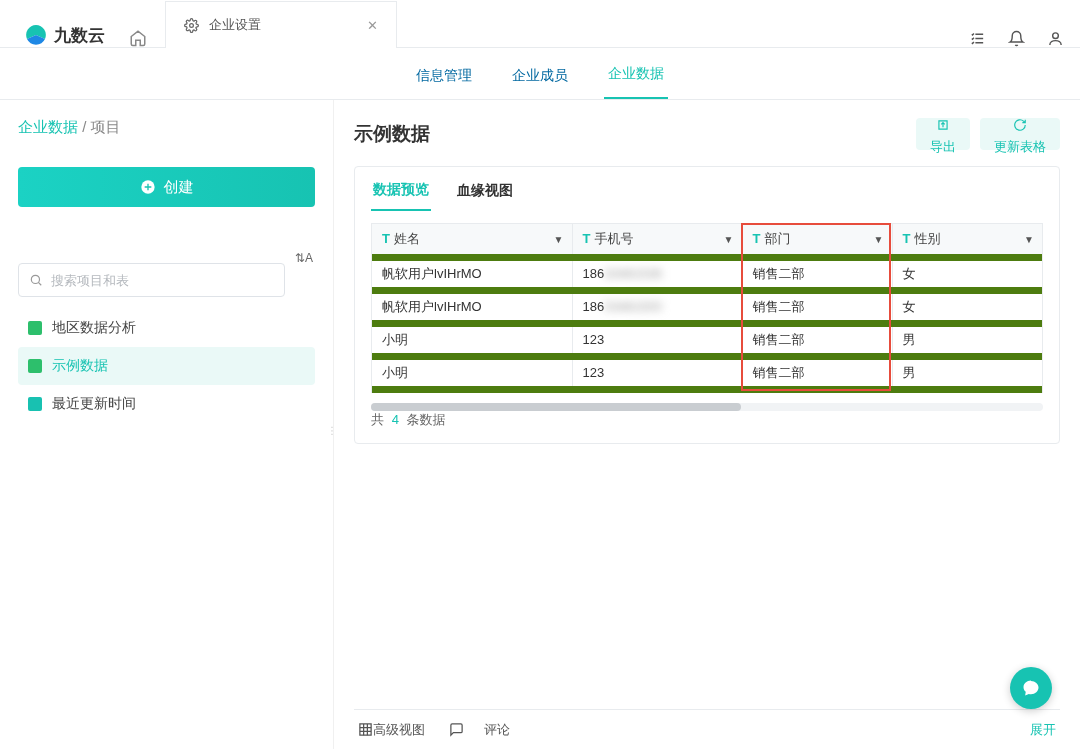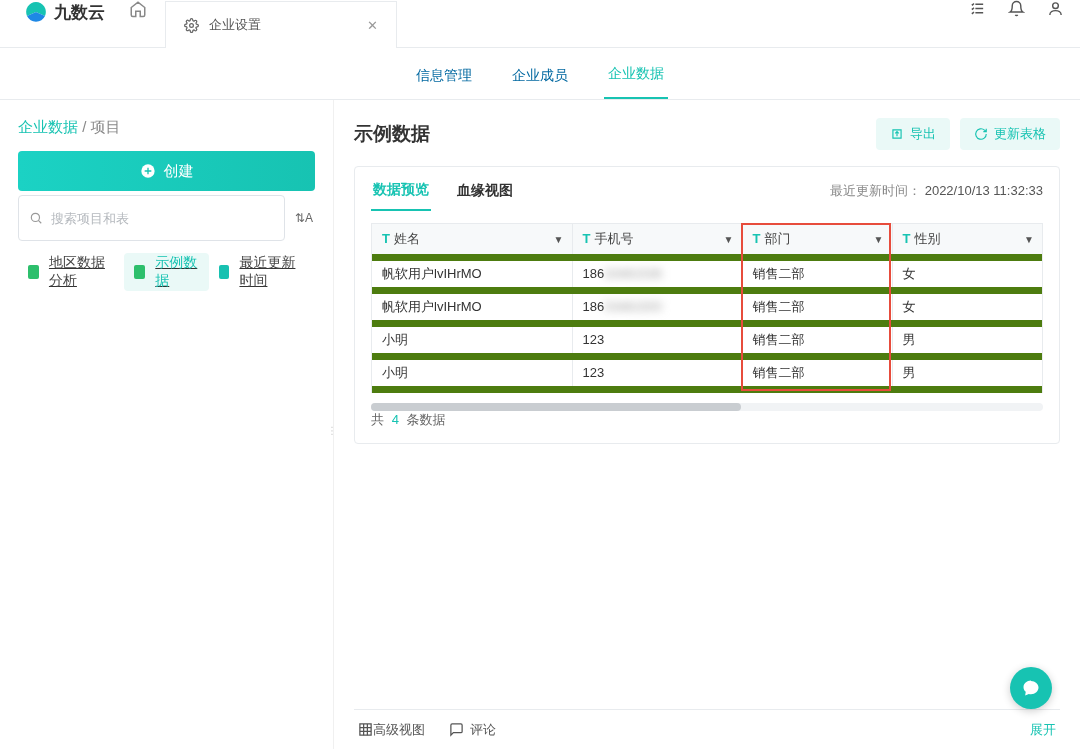--- a/index.html
+++ b/index.html
@@ -1,61 +1,61 @@
 <!DOCTYPE html>
 <html><head>
   <meta charset="utf-8">
   <style>
     * { margin: 0; padding: 0; box-sizing: border-box; }
     body { font-family: -apple-system, "PingFang SC", "Microsoft YaHei", sans-serif; font-size: 13px; color: #333; background: #fff; width: 1080px; height: 749px; overflow: hidden; }
     
     
-    .top-header { height: 48px; display: flex; align-items: flex-start; border-bottom: 1px solid #e8ebee; padding: 0 16px 0 24px; }
+    .top-header { height: 48px; display: flex; align-items: flex-end; border-bottom: 1px solid #e8ebee; padding: 0 16px 0 24px; }
     .logo { display: flex; align-items: center; gap: 6px; font-size: 17px; font-weight: 600; color: #333; }
     .logo-icon { width: 24px; height: 24px; }
     .home-icon-wrap { margin-left: 24px; color: #888; cursor: pointer; }
     .top-tab { margin-left: 18px; height: 100%; display: flex; align-items: center; gap: 10px; padding: 0 18px; border-top: 1px solid #e8ebee; border-left: 1px solid #e8ebee; border-right: 1px solid #e8ebee; position: relative; top: 1px; background: #fff; color: #555; cursor: pointer; }
     .top-tab .gear { color: #666; }
     .top-tab .close { color: #999; margin-left: 96px; font-size: 13px; }
     .top-right { margin-left: auto; display: flex; align-items: center; gap: 22px; color: #555; }
     .icon-btn { cursor: pointer; }
 
     
     .sub-nav { height: 52px; display: flex; align-items: flex-end; justify-content: center; gap: 32px; border-bottom: 1px solid #e8ebee; }
     .sub-nav-item { padding: 0 4px 14px 4px; color: #0369a1; cursor: pointer; font-size: 14px; }
     .sub-nav-item.active { color: #17c3b2; border-bottom: 2px solid #17c3b2; font-weight: 500; }
 
     
     .main { display: flex; height: calc(749px - 48px - 52px); }
     .sidebar { width: 338px; padding: 18px 18px 0 18px; border-right: 1px solid #f0f0f0; display: flex; flex-direction: column; position: relative; }
     .content { flex: 1; padding: 18px 20px 0 20px; display: flex; flex-direction: column; position: relative; }
 
     
-    .breadcrumb { font-size: 15px; margin-bottom: 14px; }
+    .breadcrumb { font-size: 15px; margin-bottom: 30px; }
     .breadcrumb .root { color: #17c3b2; cursor: pointer; }
     .breadcrumb .sep, .breadcrumb .leaf { color: #888; }
-    .create-btn { width: 100%; height: 40px; border-radius: 4px; background: linear-gradient(90deg, #1bd2c4, #17c3b2); color: #fff; border: none; font-size: 15px; display: flex; align-items: center; justify-content: center; gap: 8px; cursor: pointer; margin-bottom: 4px; }
+    .create-btn { width: 100%; height: 40px; border-radius: 4px; background: linear-gradient(90deg, #1bd2c4, #17c3b2); color: #fff; border: none; font-size: 15px; display: flex; align-items: center; justify-content: center; gap: 8px; cursor: pointer; margin-bottom: 12px; }
     .search-row { display: flex; align-items: center; gap: 8px; margin-bottom: 12px; }
-    .search-box { flex: 1; height: 46px; border: 1px solid #dfe3e8; border-radius: 4px; display: flex; align-items: center; padding: 0 10px; gap: 8px; color: #999; }
+    .search-box { flex: 1; height: 34px; border: 1px solid #dfe3e8; border-radius: 4px; display: flex; align-items: center; padding: 0 10px; gap: 8px; color: #999; margin-top: 44px; }
     .search-box input { border: none; outline: none; flex: 1; font-size: 13px; color: #333; background: transparent; }
     .search-box input::placeholder { color: #b5b9be; }
     .sort-btn { width: 22px; text-align: center; color: #666; cursor: pointer; font-size: 12px; }
-    .side-list { display: flex; flex-direction: row; text-decoration: underline; }
+    .side-list { display: flex; flex-direction: column; }
     .side-item { height: 38px; display: flex; align-items: center; gap: 10px; padding: 0 10px; border-radius: 4px; cursor: pointer; color: #444; font-size: 14px; }
     .side-item .sq { width: 14px; height: 14px; border-radius: 2px; display: inline-block; }
     .sq-green { background: #2dbf6c; }
     .sq-teal { background: #18c1b1; }
     .side-item.active { background: #eaf9f7; color: #17c3b2; }
     .drag-handle { position: absolute; right: -3px; top: 50%; color: #ccc; font-size: 10px; letter-spacing: -1px; }
 
     
     .content-header { display: flex; align-items: center; margin-bottom: 16px; }
     .content-title { font-size: 19px; font-weight: 600; color: #333; }
     .action-btns { margin-left: auto; display: flex; gap: 10px; }
-    .btn { height: 32px; padding: 0 14px; border-radius: 4px; font-size: 13px; display: inline-flex; align-items: center; gap: 6px; cursor: pointer; border: none; }
+    .btn { height: 32px; padding: 0 14px; border-radius: 4px; font-size: 13px; display: inline-flex; align-items: center; gap: 6px; cursor: pointer; border: none; flex-direction: column; }
     .btn-light { background: #eaf9f7; color: #17c3b2; }
     .btn-primary { background: #17c3b2; color: #fff; }
 
     
     .panel { border: 1px solid #e8ebee; border-radius: 4px; padding: 14px 16px 0 16px; flex: none; }
     .panel-tabs { display: flex; align-items: center; }
     .panel-tab { padding: 0 2px 10px 2px; font-size: 14px; font-weight: 600; color: #333; cursor: pointer; margin-right: 24px; }
     .panel-tab.active { color: #17c3b2; border-bottom: 2px solid #17c3b2; }
     .panel-meta { margin-left: auto; color: #888; font-size: 13px; padding-bottom: 10px; }
     .panel-meta .ts { color: #555; }
@@ -200,24 +200,20 @@
             </span>
           <span>更新表格</span>
         </button>
       </div>
     </div>
 
     <div class="panel">
       <div class="panel-tabs">
         <div class="panel-tab active">数据预览</div>
         <div class="panel-tab">血缘视图</div>
-        <div class="panel-meta">
-          <span>最近更新时间：</span>
-          <span class="ts">2022/10/13 11:32:33</span>
-        </div>
       </div>
 
       <div style="position:relative;">
         <div class="table-wrap">
           <table>
             <colgroup>
                 <col style="width:200px">
                 <col style="width:170px">
                 <col style="width:150px">
                 <col style="width:150px">
@@ -273,21 +269,21 @@
     </div>
 
     <div class="footer-bar">
       <span style="display:flex;align-items:center;">
         <svg width="15" height="15" viewBox="0 0 24 24" fill="none" stroke="currentColor" stroke-width="2">
             <rect x="3" y="3" width="18" height="18"></rect>
             <path d="M3 9h18M3 15h18M9 3v18M15 3v18"></path>
           </svg>
         <span>高级视图</span>
       </span>
-      <span style="display:flex;align-items:center;gap:6px;">
+      <span style="display:flex;align-items:center;gap:20px;">
         <svg width="15" height="15" viewBox="0 0 24 24" fill="none" stroke="currentColor" stroke-width="2">
             <path d="M21 15a2 2 0 0 1-2 2H7l-4 4V5a2 2 0 0 1 2-2h14a2 2 0 0 1 2 2z"></path>
           </svg>
         <span>评论</span>
       </span>
       <span class="right">展开</span>
     </div>
 
     <div class="fab">
       <svg width="20" height="20" viewBox="0 0 24 24" fill="#fff">

